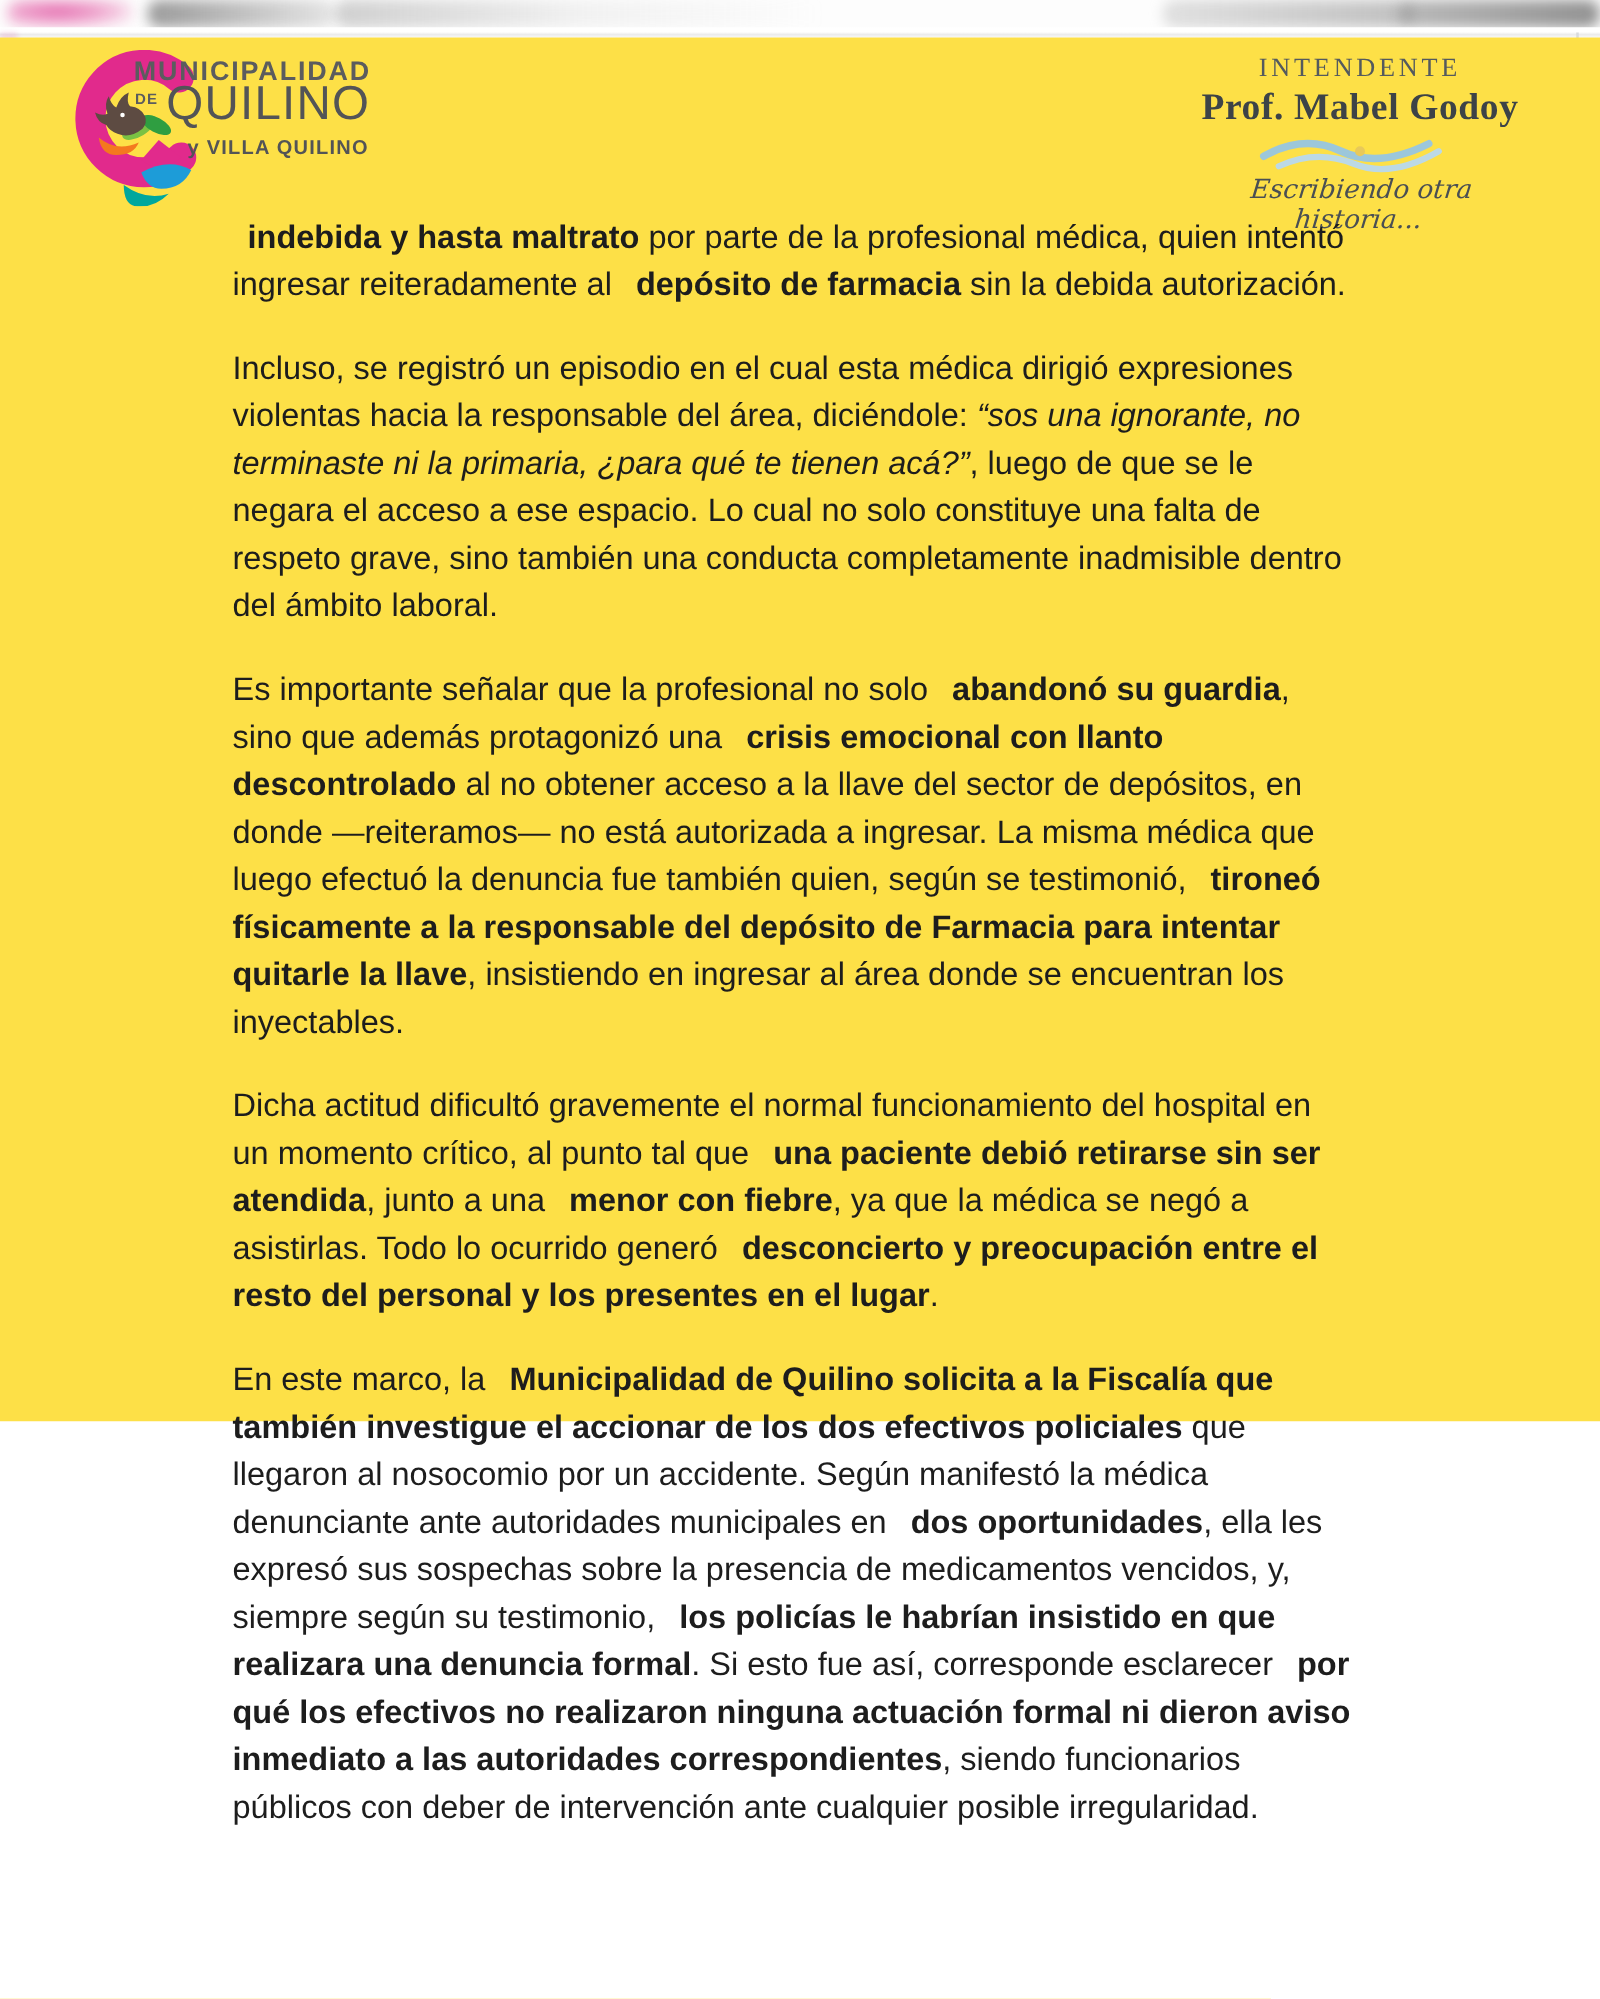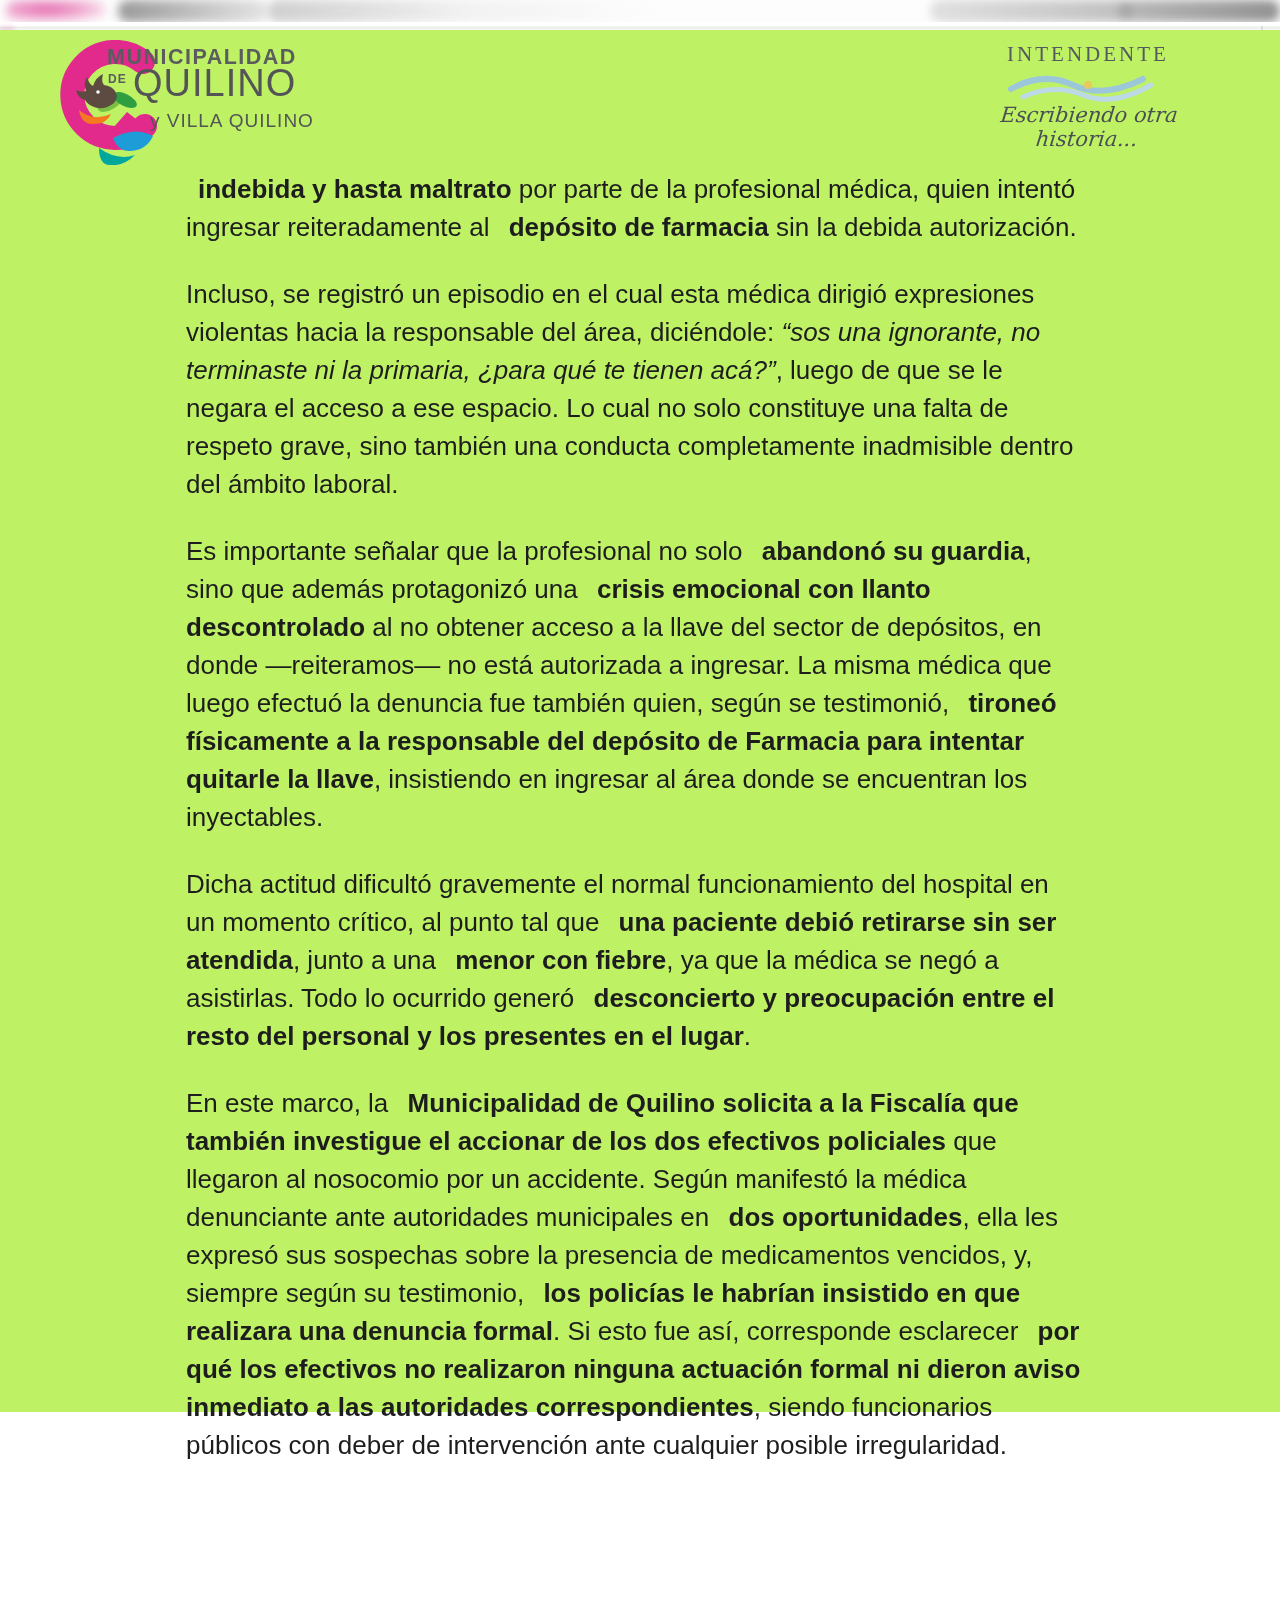--- a/index.html
+++ b/index.html
@@ -29,30 +29,30 @@
     position:absolute;top:26px;left:0;width:14px;height:70px;
     background:linear-gradient(to bottom, rgba(228,150,190,.35), rgba(220,220,220,.15) 70%, rgba(255,255,255,0));
     filter:blur(2px);
   }
   .edge-line-right{
     position:absolute;top:26px;left:1261px;width:2px;height:90px;
     background:linear-gradient(to bottom, #d8dadc, rgba(216,218,220,0));
   }
 
   
-  .page{position:absolute;top:30px;left:0;width:1280px;height:1382px;background:#bef264;}
+  .page{position:absolute;top:30px;left:0;width:1280px;height:1107px;background:#fde047;}
 
   
   .letterhead{position:relative;width:1280px;height:140px;}
   .logo{position:absolute;left:55px;top:10px;width:300px;height:125px;}
   .logo svg{position:absolute;left:0;top:0;}
   .logo-line1{position:absolute;left:52px;top:5px;font-size:21.5px;font-weight:bold;letter-spacing:1.5px;color:#5b5c5e;}
   .logo-de{position:absolute;left:53px;top:32px;font-size:12px;font-weight:bold;letter-spacing:1px;color:#5b5c5e;}
   .logo-name{position:absolute;left:78px;top:22px;font-size:38px;font-weight:400;letter-spacing:1px;color:#535456;}
-  .logo-line3{position:absolute;left:95px;top:70px;font-size:19px;font-weight:normal;letter-spacing:1px;color:#535456;}
+  .logo-line3{position:absolute;left:95px;top:70px;font-size:16px;font-weight:bold;letter-spacing:1px;color:#535456;}
 
   .official{position:absolute;right:62px;top:12px;width:260px;text-align:center;}
   .official-title{font-family:Liberation Serif, serif;font-size:21px;letter-spacing:3px;color:#545a5e;}
   .official-name{font-family:"Liberation Serif", serif;font-size:30px;font-weight:bold;color:#3d4347;margin-top:2px;letter-spacing:.5px;}
   .official .wave{display:block;margin:2px auto 0 auto;}
   .official-slogan{
     font-family:"DejaVu Serif", serif;font-style:italic;
     font-size:21px;color:#4a4f53;margin-top:0px;transform:skewX(-6deg);
   }
 
@@ -103,20 +103,21 @@
         <path d="M44,108 q18,13 36,7 q-12,12 -27,10 q-9,-2 -9,-17 z" fill="#00a79d"></path>
       </svg>
       <div class="logo-line1">MUNICIPALIDAD</div>
       <div class="logo-de">DE</div>
       <div class="logo-name">QUILINO</div>
       <div class="logo-line3">y VILLA QUILINO</div>
     </div>
 
     <div class="official">
       <div class="official-title">INTENDENTE</div>
+      <div class="official-name">Prof. Mabel Godoy</div>
       <svg class="wave" width="170" height="34" viewBox="0 0 170 34">
         <path d="M8,20 q32,-18 62,-4 t70,-6" fill="none" stroke="#9cc7da" stroke-width="6" stroke-linecap="round"></path>
         <path d="M20,28 q30,-14 60,-2 t68,-10" fill="none" stroke="#bcd9e6" stroke-width="5" stroke-linecap="round"></path>
         <circle cx="85" cy="16" r="4" fill="#e8c95a"></circle>
       </svg>
       <div class="official-slogan">Escribiendo otra historia...</div>
     </div>
 
   </header>
 

